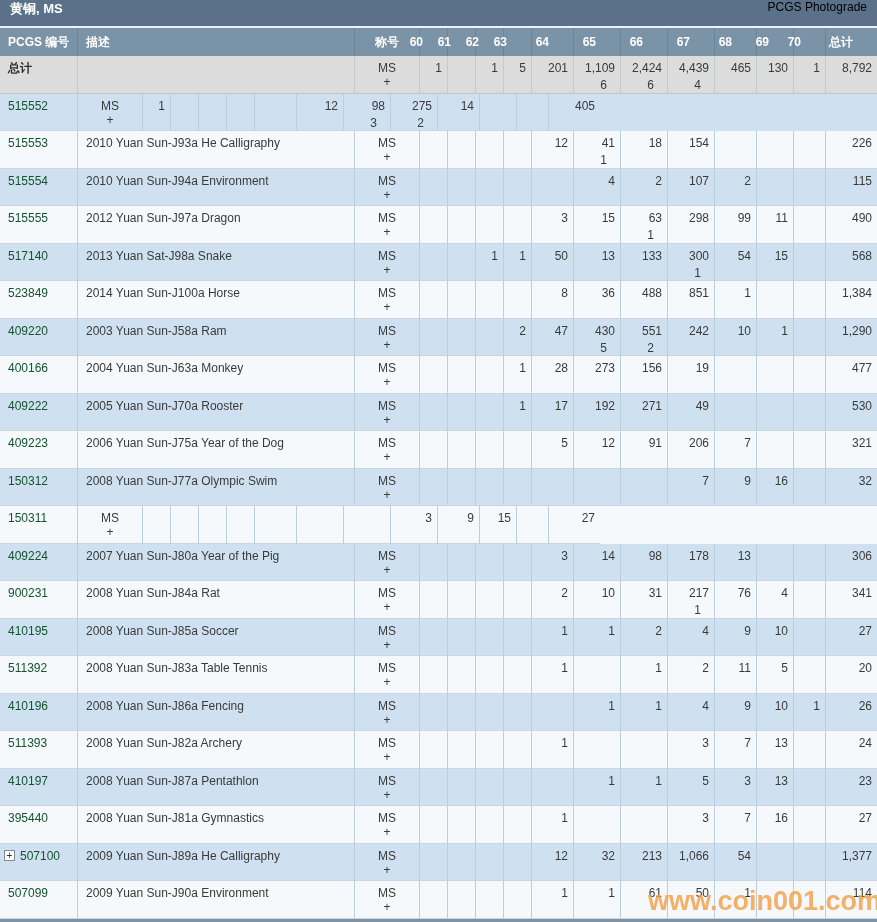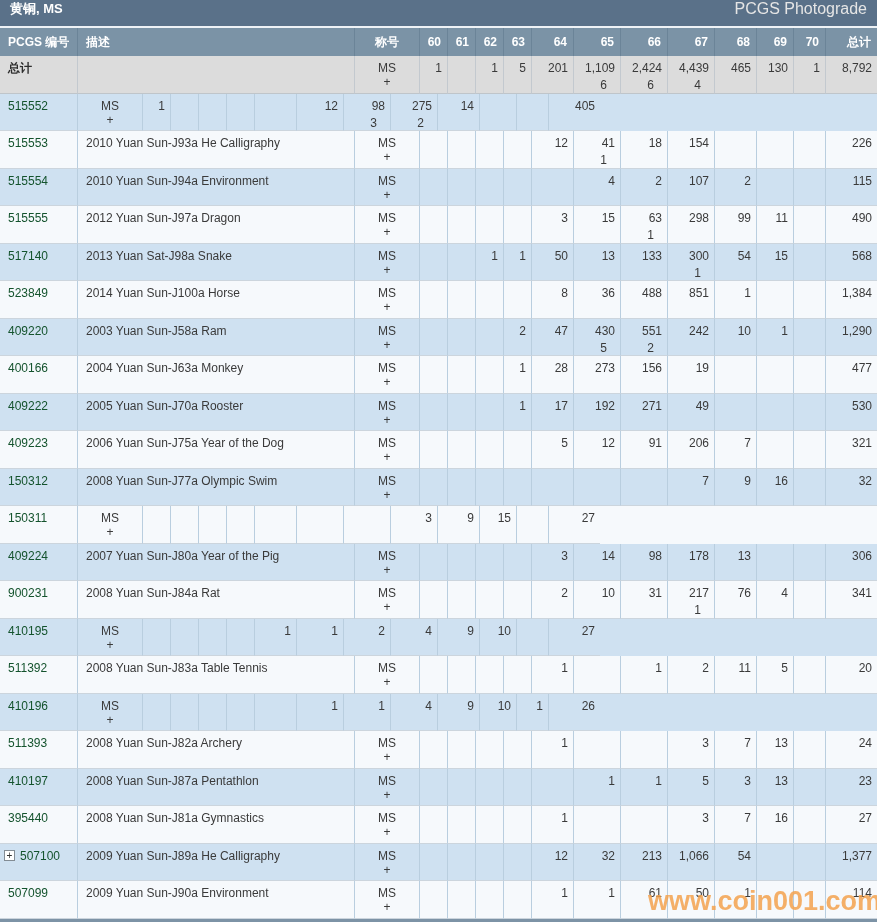--- a/index.html
+++ b/index.html
@@ -23,42 +23,42 @@
     justify-content:space-between;
     padding:0 10px;
     border-bottom:2px solid #eef2f6;
   }
   .titlebar .title {
     color:#ffffff;
     font-weight:bold;
     font-size:13px;
   }
   .titlebar .photograde {
-    color:#e5e5e5;
-    font-size:16px;
+    color:#000000;
+    font-size:12px;
     cursor:pointer;
   }
   
   .header-row {
     height:28px;
     background:#7b93a6;
     display:flex;
   }
   .hcell {
     color:#ffffff;
     font-weight:bold;
     font-size:12px;
     border-right:1px solid #6b8498;
     display:flex;
     align-items:center;
   }
   .hcell:last-child { border-right:none; }
   .hcell.txt { padding-left:8px; }
   .hcell.ctr { justify-content:center; }
-  .hcell.rgt { justify-content:flex-end; padding-right:6px; }
+  .hcell.rgt { justify-content:flex-end; padding-right:24px; }
   
   .row {
     display:flex;
     height:37.5px;
   }
   .row.odd  { background:#cfe1f1; }
   .row.even { background:#f6f9fc; }
   .row.total { background:#dcdcdc; }
   .cell {
     border-right:1px solid #b9cedf;
@@ -845,20 +845,21 @@
           <span class="main"></span>
         </div>
         <div class="cell num c14">
           <span class="main">341</span>
         </div>
       </div>
       <div class="row odd">
         <div class="cell idc c0">
           <span class="idlink">410195</span>
         </div>
+        <div class="cell desc c1">2008 Yuan Sun-J85a Soccer</div>
         <div class="cell des c2">
           <div>MS</div>
           <div>+</div>
         </div>
         <div class="cell num c3">
           <span class="main"></span>
         </div>
         <div class="cell num c4">
           <span class="main"></span>
         </div>
@@ -936,20 +937,21 @@
           <span class="main"></span>
         </div>
         <div class="cell num c14">
           <span class="main">20</span>
         </div>
       </div>
       <div class="row odd">
         <div class="cell idc c0">
           <span class="idlink">410196</span>
         </div>
+        <div class="cell desc c1">2008 Yuan Sun-J86a Fencing</div>
         <div class="cell des c2">
           <div>MS</div>
           <div>+</div>
         </div>
         <div class="cell num c3">
           <span class="main"></span>
         </div>
         <div class="cell num c4">
           <span class="main"></span>
         </div>

